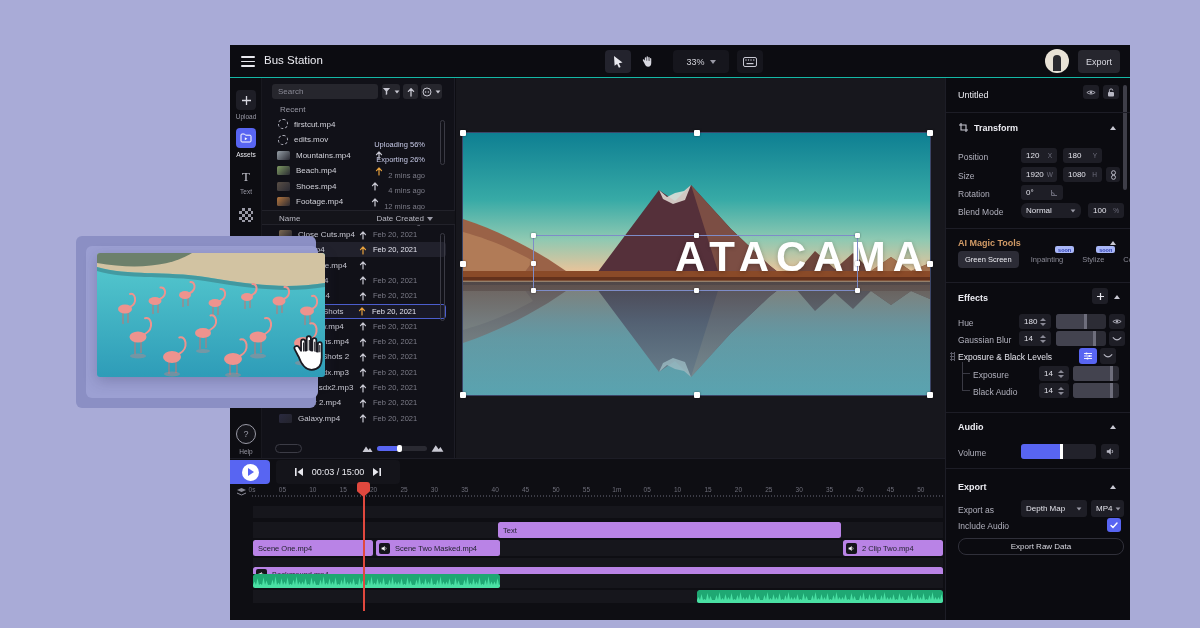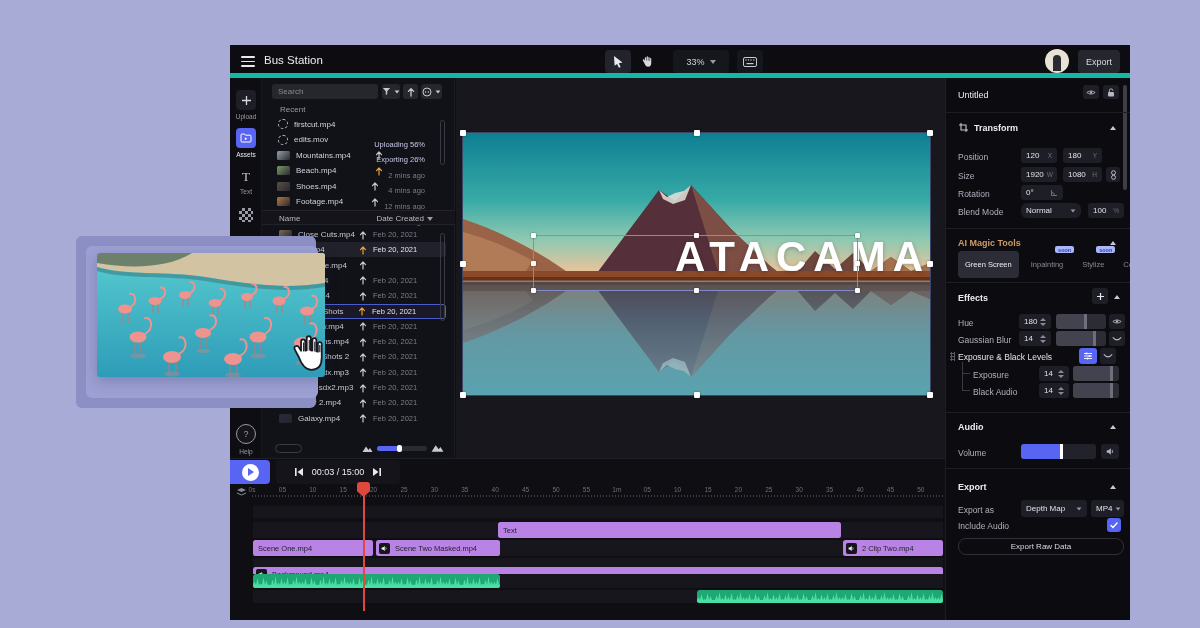--- a/index.html
+++ b/index.html
@@ -3,21 +3,21 @@
 <meta charset="utf-8">
 <style>
 * { margin:0; padding:0; box-sizing:border-box; }
 html,body { width:1200px; height:628px; overflow:hidden; background:#a9abd7;
   font-family:"Liberation Sans","DejaVu Sans",sans-serif; }
 .abs { position:absolute; }
 #window { position:absolute; left:230px; top:45px; width:900px; height:575px;
   background:#0d0d12; overflow:hidden; color:#d8d8e0; }
 
 #topbar { position:absolute; left:0; top:0; width:900px; height:33px; background:#0c0c11;
-  border-bottom:5px solid #14b8a6; }
+  border-bottom:1px solid #14b8a6; }
 #hamburger { position:absolute; left:11px; top:11px; width:14px; height:11px; cursor:pointer; }
 #hamburger span { display:block; height:1.6px; background:#e8e8ee; margin-bottom:3px; border-radius:1px; }
 .win-title { position:absolute; left:34px; top:9px; font-size:11.5px; color:#ececf2; }
 .toolbtn { position:absolute; top:5px; height:23px; border-radius:4px; display:flex;
   align-items:center; justify-content:center; cursor:pointer; }
 .toolbtn.sel { background:#23232d; }
 #zoombox { position:absolute; left:443px; top:5px; width:56px; height:23px; background:#16161d;
   border-radius:4px; display:flex; align-items:center; justify-content:center; gap:5px;
   font-size:9px; color:#d2d2da; cursor:pointer; }
 .caret { width:0; height:0; border-left:3.5px solid transparent; border-right:3.5px solid transparent;
@@ -106,21 +106,21 @@
 .stepper { display:flex; flex-direction:column; gap:2px; margin-left:auto; }
 .stp-up { width:0; height:0; border-left:3px solid transparent; border-right:3px solid transparent;
   border-bottom:3.5px solid #8a8a96; }
 .stp-dn { width:0; height:0; border-left:3px solid transparent; border-right:3px solid transparent;
   border-top:3.5px solid #8a8a96; }
 .slider { position:absolute; height:15px; background:#2c2c35; border-radius:3px; overflow:hidden; cursor:pointer; }
 .slider .sfill { position:absolute; left:0; top:0; height:15px; background:#43434f; }
 .slider .shandle { position:absolute; top:0; width:3px; height:15px; background:#6e6e7c; }
 .icon-btn { position:absolute; background:#1e1e26; border-radius:3px; display:flex; align-items:center;
   justify-content:center; cursor:pointer; }
-.chip { height:27px; border-radius:4px; padding:8px 7px; display:flex; align-items:center;
+.chip { height:17px; border-radius:4px; padding:8px 7px; display:flex; align-items:center;
   font-size:7.5px; color:#8a8a96; cursor:pointer; position:relative; white-space:nowrap; flex:none; }
 .chip.sel { background:#2c2c36; color:#ececf2; }
 .soon { position:absolute; top:-5px; right:-4px; background:#a9b7f8; color:#2f3fae; font-size:5.5px;
   padding:0.5px 3px; border-radius:2px; font-weight:bold; }
 #ai-tabs { position:absolute; left:12px; top:173px; width:180px; display:flex; gap:5px; }
 .bluebtn { position:absolute; background:#5865f2; border-radius:3px; display:flex; align-items:center;
   justify-content:center; cursor:pointer; }
 .treeline { position:absolute; border-left:1px solid #3a3a44; border-bottom:1px solid #3a3a44; }
 .vol { position:absolute; left:75px; top:366px; width:75px; height:15px; background:#22222b;
   border-radius:3px; overflow:hidden; cursor:pointer; }

